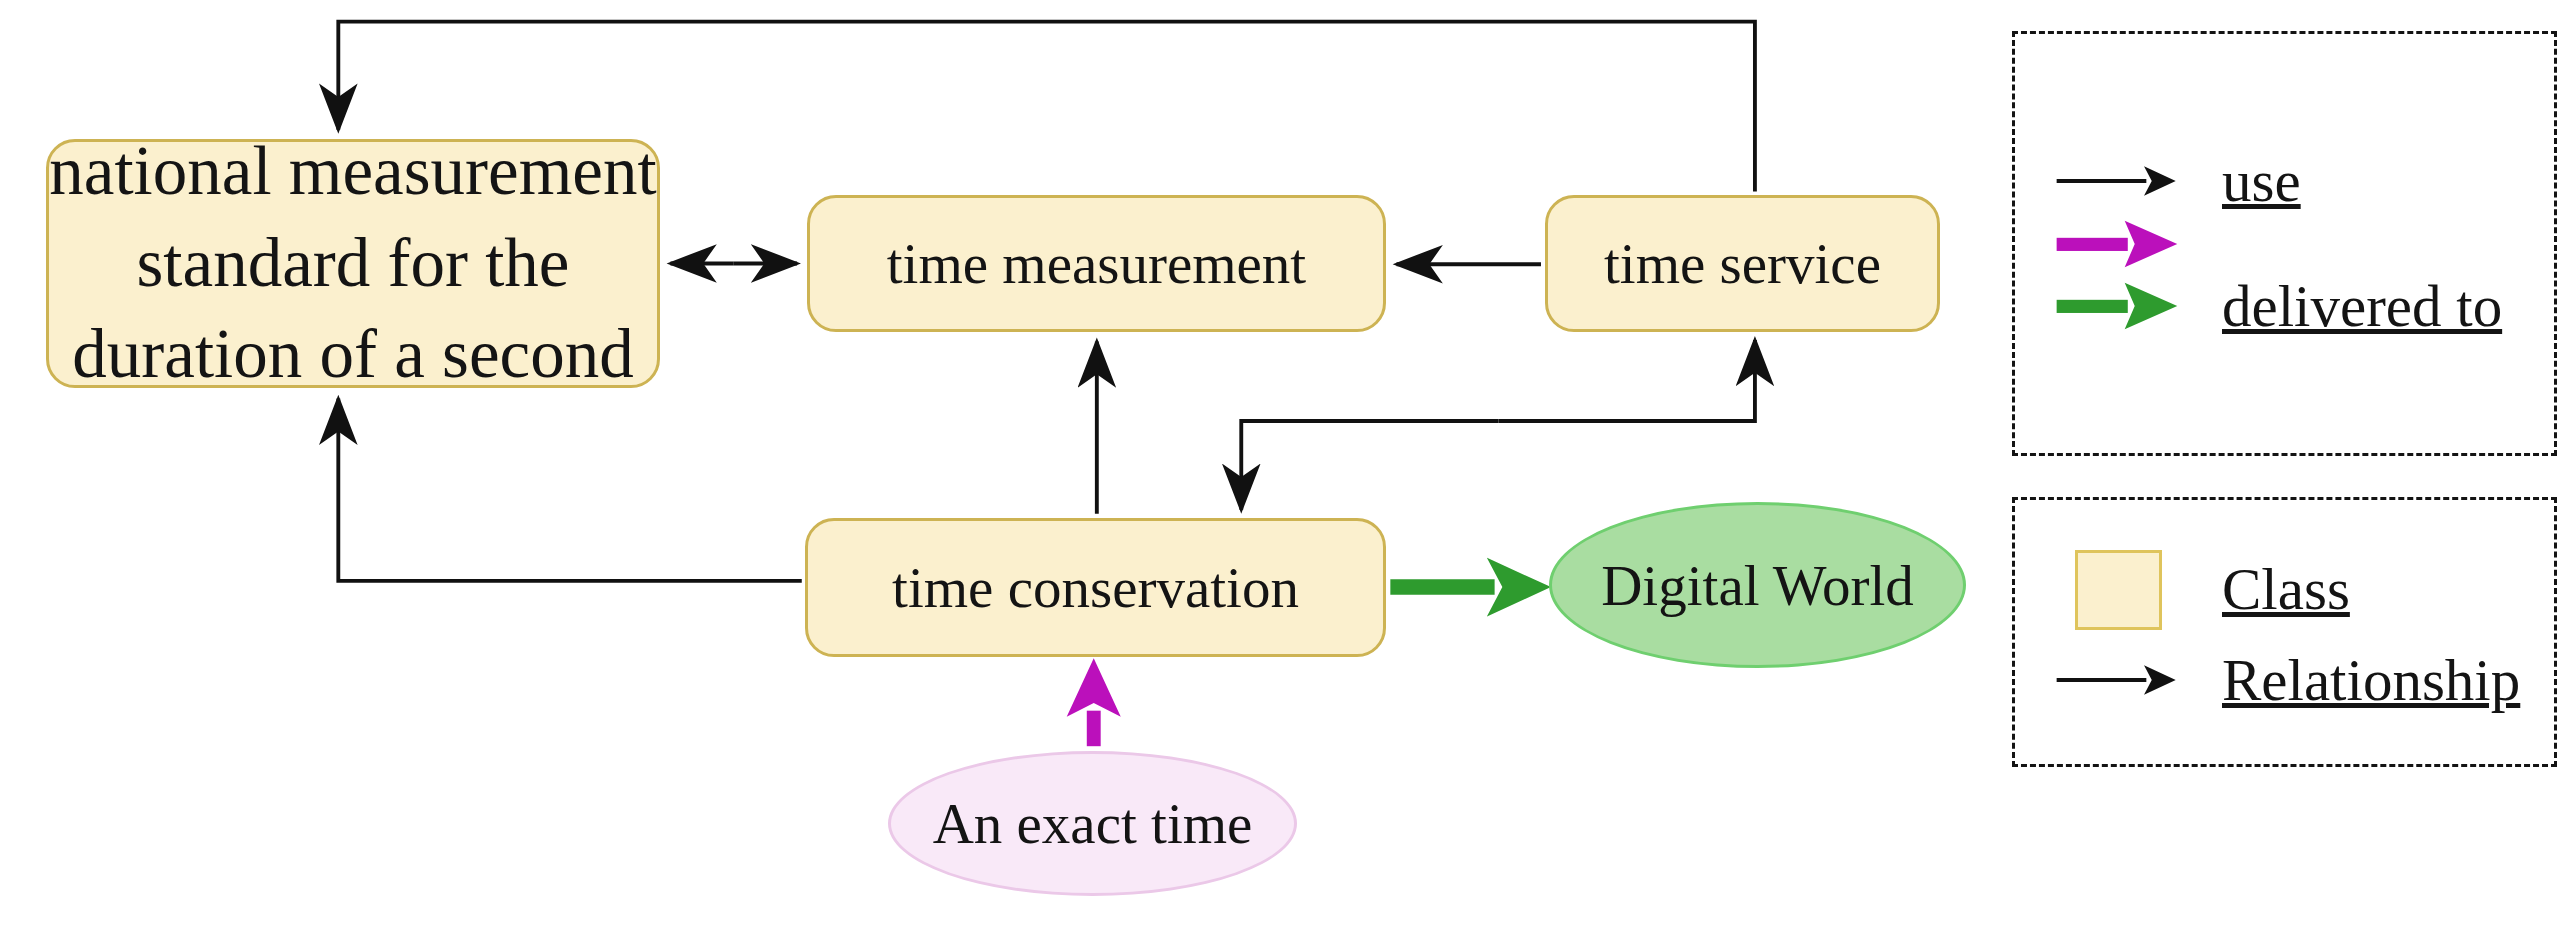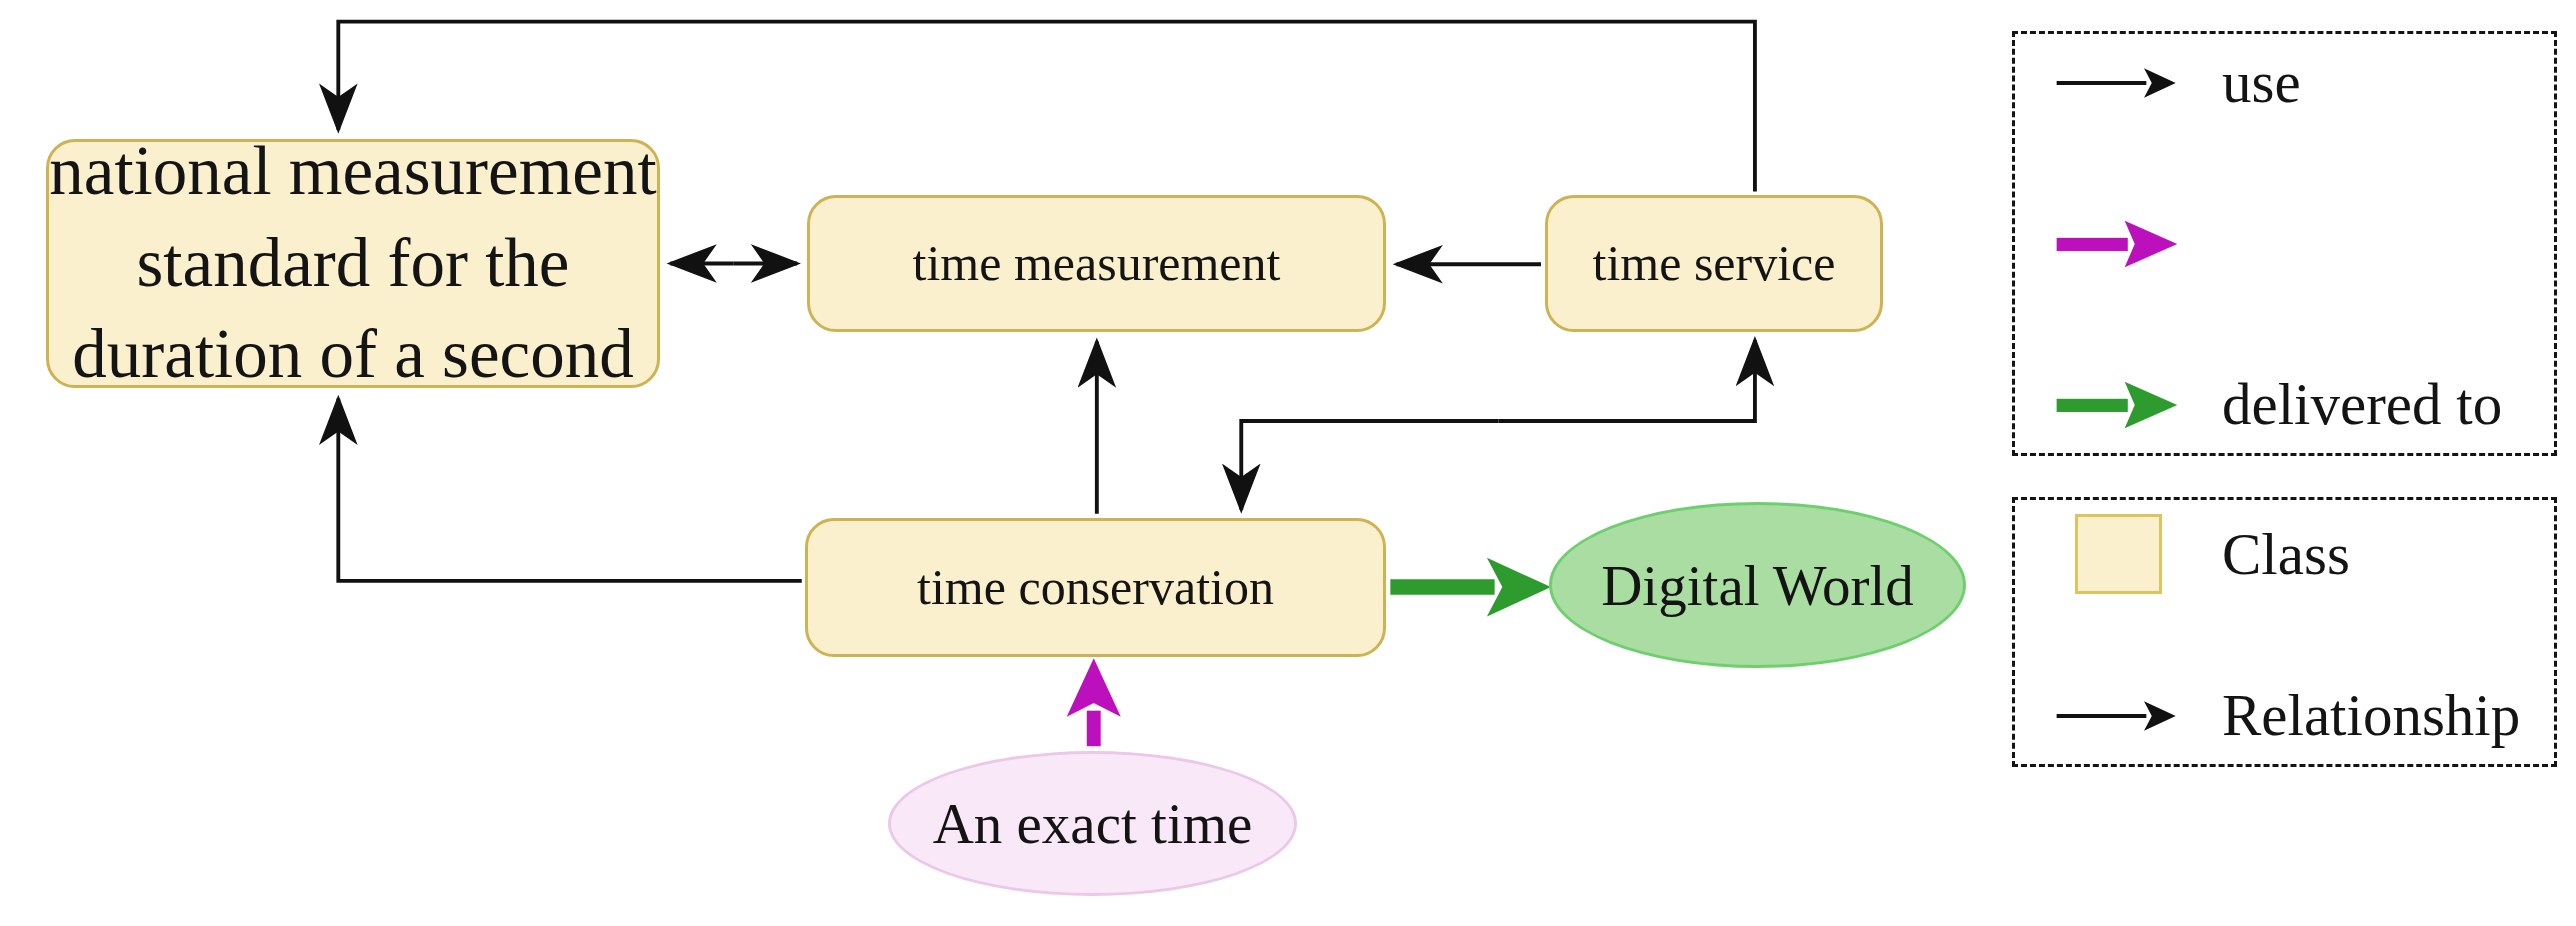--- a/index.html
+++ b/index.html
@@ -18,36 +18,37 @@
   .stroke-green{stroke:var(--c-relation-delivered-to);fill:none;}
   .stroke-magenta{stroke:var(--c-relation-belong-to);fill:none;}
   .mk-black{fill:var(--c-relation-use);}
   .mk-green{fill:var(--c-relation-delivered-to);}
   .mk-magenta{fill:var(--c-relation-belong-to);}
 
   .node{
     position:absolute; box-sizing:border-box;
     background:var(--c-node-fill); border:3.1px solid var(--c-node-border);
     border-radius:29px; display:flex; align-items:center; justify-content:center;
-    text-align:center; font-size:50px; line-height:1.25;
+    text-align:center; font-size:57px; line-height:1.25;
   }
   .node.multiline{font-size:69px; line-height:1.33;}
   .node.multiline span{display:block;}
   .ellipse{
     position:absolute; box-sizing:border-box; border-radius:50%;
     display:flex; align-items:center; justify-content:center;
     text-align:center; font-size:57px;
   }
   .ellipse.green{background:var(--c-digital-world-fill); border:3.1px solid var(--c-digital-world-border);}
   .ellipse.pink{background:var(--c-exact-time-fill); border:3.1px solid var(--c-exact-time-border);}
 
   .legend{
     position:absolute; box-sizing:border-box; border:3.9px dashed #141414;
-    display:flex; flex-direction:column; justify-content:space-between;
+    display:flex; flex-direction:column; justify-content:center;
     padding:14px 0 14px 37px;
+    text-decoration:underline;
   }
   .legend-row{display:flex; align-items:center;}
   .legend-icon{width:133px; height:56px; flex:0 0 133px;}
   .legend-label{font-size:59px; margin-left:37px; white-space:nowrap;}
   .class-swatch{
     width:87px; height:80px; box-sizing:border-box; margin:0 23px;
     background:var(--c-node-fill); border:3.1px solid #DFC45C;
   }
   .swatch-holder{width:133px; flex:0 0 133px; display:flex; align-items:center;}
 </style>
@@ -93,21 +94,21 @@
       <span>national measurement</span>
       <span>standard for the</span>
       <span>duration of a second</span>
     </div>
   </div>
 
   <div class="node" style="left:807px; top:195px; width:579px; height:137px;">
     <span>time measurement</span>
   </div>
 
-  <div class="node" style="left:1545px; top:195px; width:338px; height:137px;justify-content:center;">
+  <div class="node" style="left:1545px; top:195px; width:395px; height:137px;justify-content:center;">
     <span>time service</span>
   </div>
 
   <div class="node" style="left:805px; top:518px; width:581px; height:139px;">
     <span>time conservation</span>
   </div>
 
   <div class="ellipse green" style="left:1549px; top:502px; width:417px; height:166px;">
     <span>Digital World</span>
   </div>

